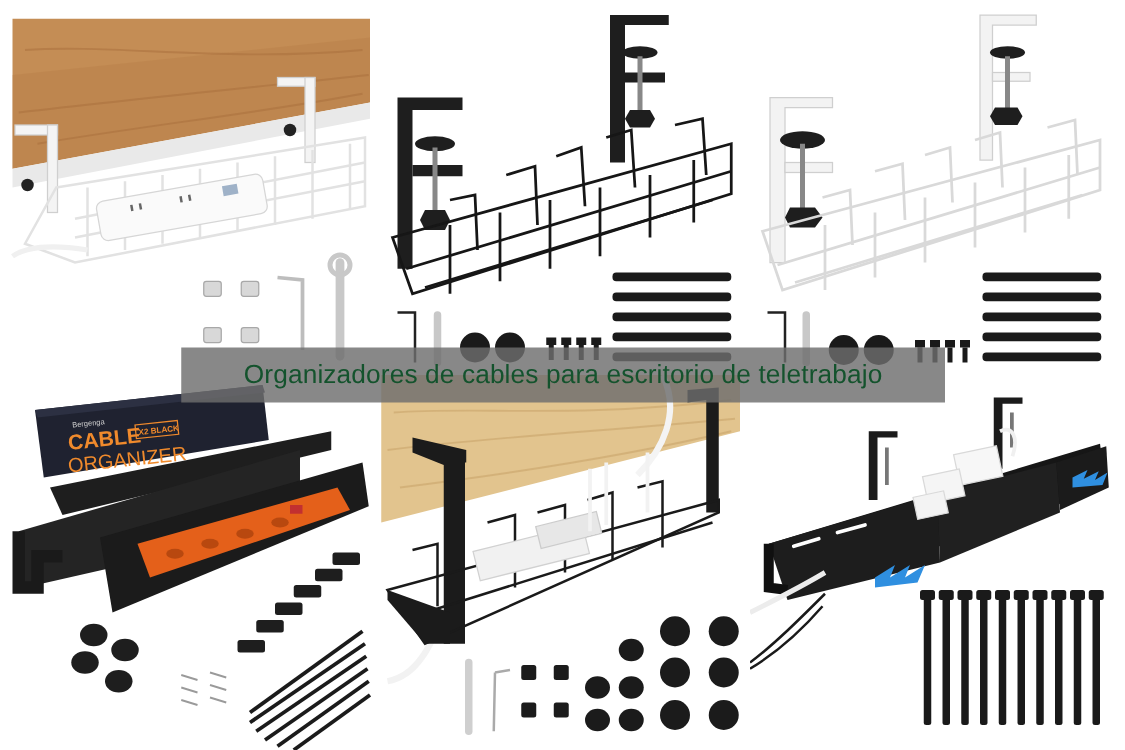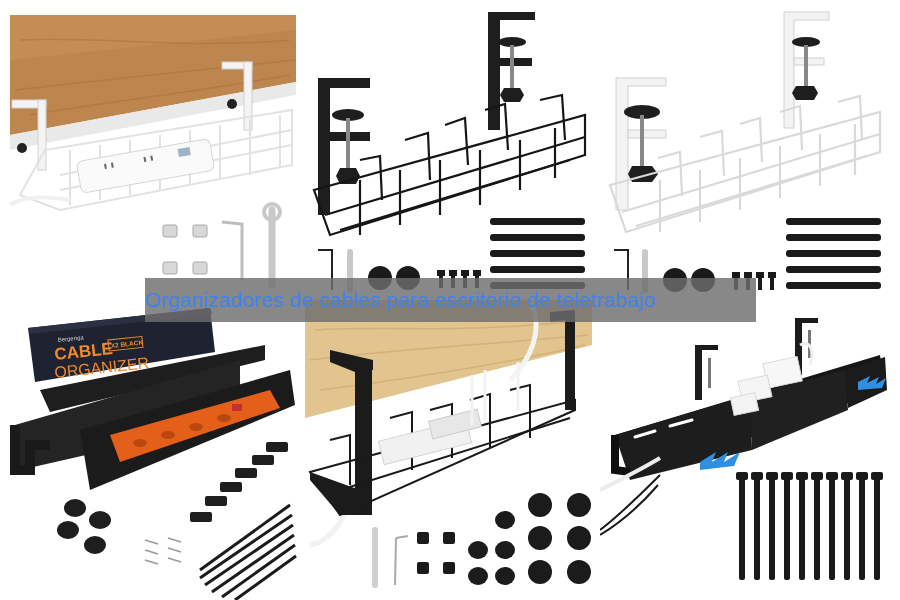--- a/index.html
+++ b/index.html
@@ -14,24 +14,25 @@
     #tile-3 { left: 600px; top: 0; width: 300px; height: 300px; }
     #tile-4 { left: 0;   top: 300px; width: 300px; height: 300px; }
     #tile-5 { left: 300px; top: 300px; width: 300px; height: 300px; }
     #tile-6 { left: 600px; top: 300px; width: 300px; height: 300px; }
 
     .caption {
       position: absolute;
       left: 145px; top: 278px;
       width: 611px; height: 44px;
       background: rgba(110,110,110,0.82);
-      color: #3b82f6;
+      color: #14532d;
       font-family: "Liberation Sans", sans-serif;
       font-size: 21px;
       line-height: 44px;
+      text-align: center;
       white-space: nowrap;
       letter-spacing: 0.1px;
     }
   </style>
 </head>
 <body>
 
 <div class="tile" id="tile-1">
   <svg viewBox="0 0 300 300">
     <rect x="0" y="0" width="300" height="300" fill="#ffffff"></rect>

